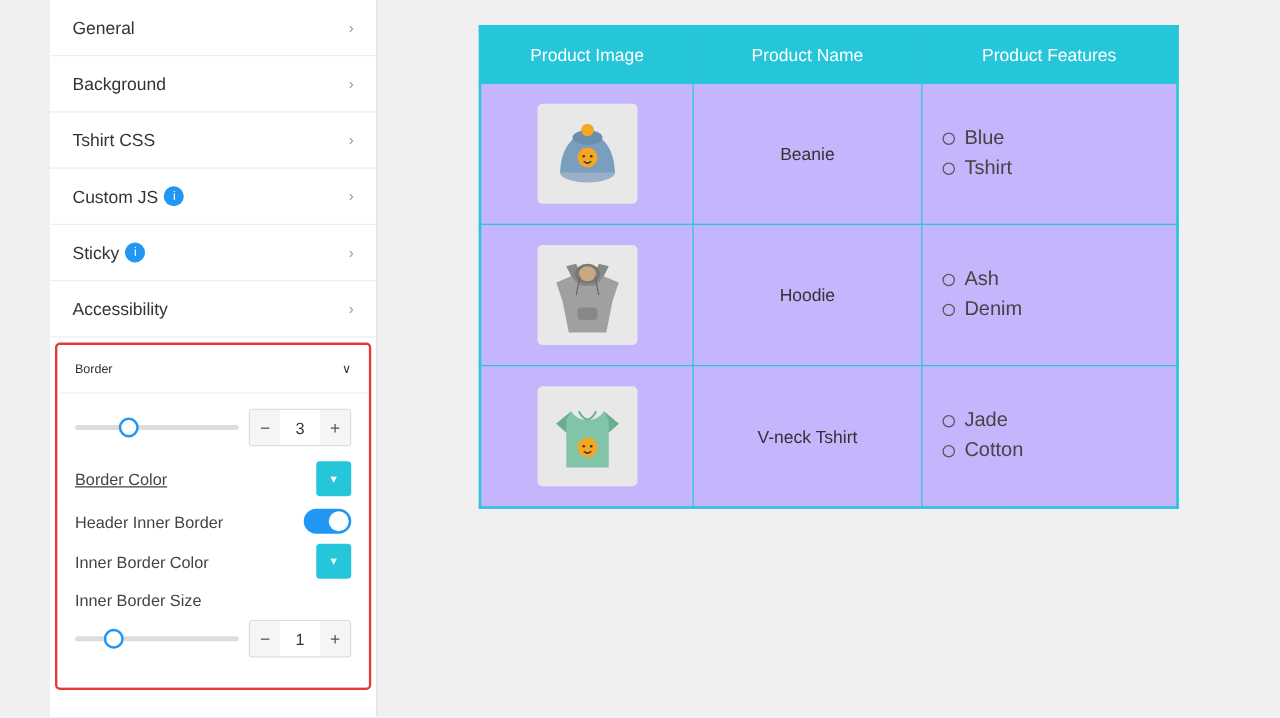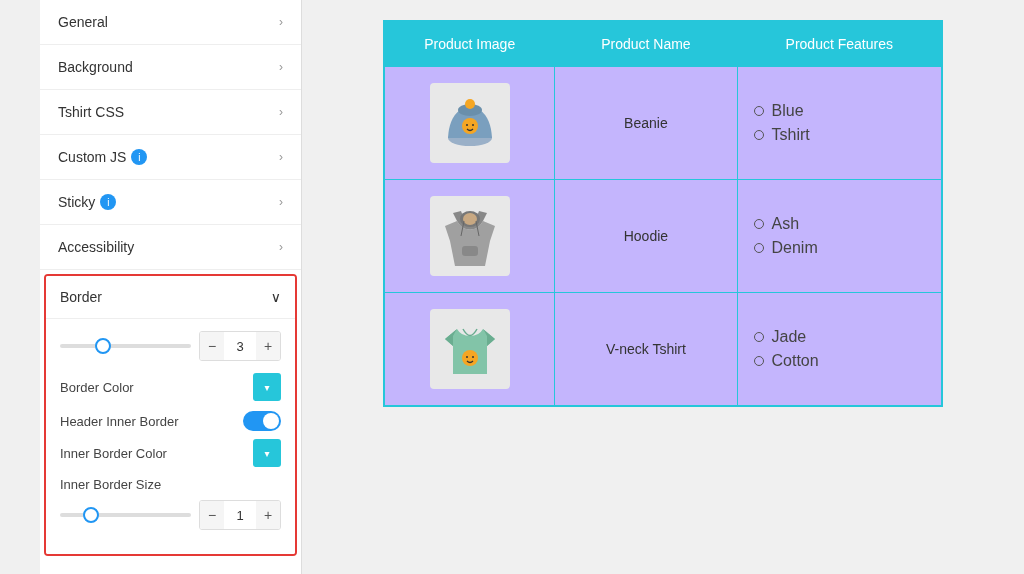--- a/index.html
+++ b/index.html
@@ -52,21 +52,21 @@
       margin: 4px;
       border-radius: 4px;
       overflow: hidden;
     }
 
     .border-header {
       display: flex;
       align-items: center;
       justify-content: space-between;
       padding: 13px 14px;
-      font-size: 14px;
+      font-size: 10px;
       color: #333;
       cursor: pointer;
       background: #fff;
       border-bottom: 1px solid #eee;
     }
 
     .border-content {
       padding: 12px 14px;
       background: #fff;
     }
@@ -312,21 +312,21 @@
       <div class="slider-row">
         <input type="range" class="slider" min="0" max="10" value="3" style="">
         <div class="number-input-group">
           <button class="num-btn">−</button>
           <input type="text" class="num-input" value="3" style="">
           <button class="num-btn">+</button>
         </div>
       </div>
 
       <div class="color-row">
-        <span class="field-label" style="margin-bottom:0;">Border Color</span>
+        <span class="field-label" style="margin-bottom:0;text-decoration:underline;">Border Color</span>
         <div class="color-swatch" style="background:#26C6DA;">
           <span class="chevron-down">▾</span>
         </div>
       </div>
 
 
       <div class="toggle-row">
         <span class="toggle-label">Header Inner Border</span>
         <div class="toggle"></div>
       </div>

